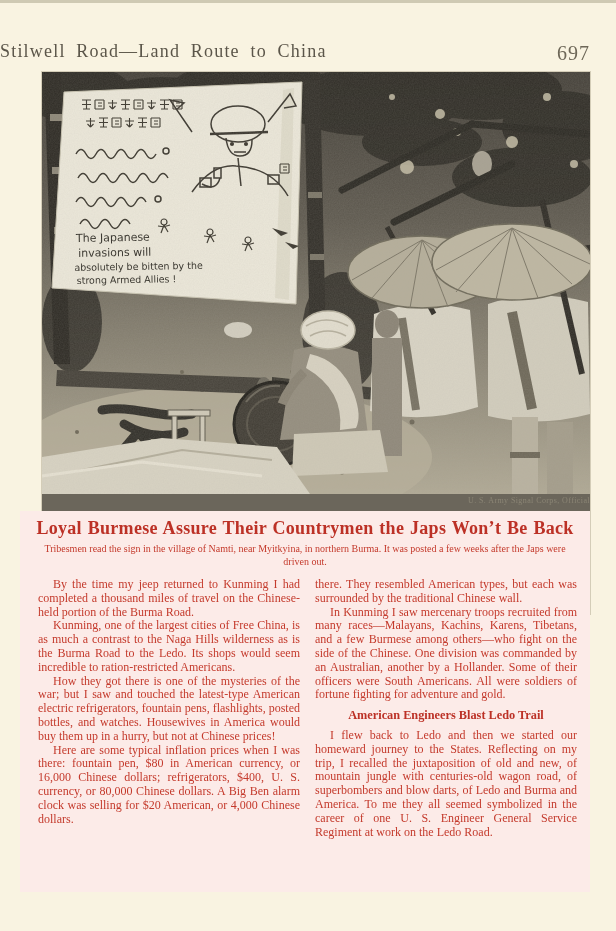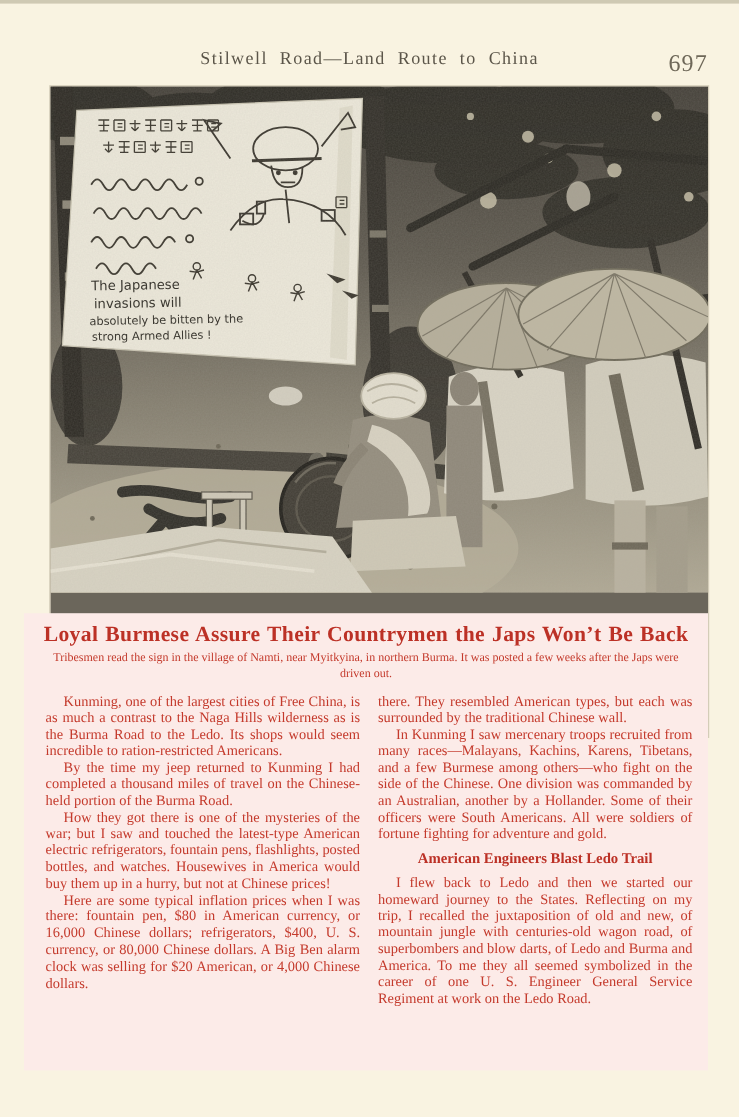--- a/index.html
+++ b/index.html
@@ -1,20 +1,20 @@
 <!DOCTYPE html>
 <html><head>
 <meta charset="utf-8">
 <style>
   html,body{margin:0;padding:0;background:#8a8478;}
   .page{position:relative;width:616px;height:931px;margin:0 auto;background:#f9f3e1;
         font-family:"Liberation Serif",serif;overflow:hidden;}
   .scan-edge{position:absolute;top:0;left:0;width:616px;height:3px;background:#cfc9b3;}
-  .running-head{position:absolute;top:41px;left:0;width:100%;text-align:center;
-        font-size:15px;color:#5b5549;letter-spacing:1.2px;word-spacing:5px;}
+  .running-head{position:absolute;top:41px;left:0;width:100%;
+        font-size:18px;color:#5b5549;letter-spacing:1.2px;word-spacing:5px;}
   .page-number{position:absolute;top:42px;right:26px;font-size:20px;color:#6e6758;letter-spacing:1px;}
   .photo{position:absolute;left:42px;top:72px;width:548px;height:542px;background:#6b665b;
         outline:1px solid #d4cdb8;}
   .credit{position:absolute;left:42px;top:496px;width:548px;text-align:right;
         font-size:8px;color:#8b8575;letter-spacing:.4px;}
   .panel{position:absolute;left:20px;top:511px;width:570px;height:381px;background:#fcebe8;}
   .cap-title{margin:7px 10px 3px;text-align:center;font-size:18px;font-weight:bold;
         color:#bc3126;letter-spacing:.3px;word-spacing:1px;}
   .cap-sub{margin:0 auto;width:546px;text-align:center;font-size:10px;line-height:13px;color:#c43a2c;}
   .cols{display:flex;gap:15px;padding:10px 13px 0 18px;}
@@ -244,29 +244,30 @@
       <g>
         <path d="M0 385L120 366l115 9 33 47H0Z" fill="#d8d3c3"></path>
         <path d="M30 400L140 378l90 10" stroke="#b4ae9c" stroke-width="2" fill="none"></path>
         <path d="M0 404l100-14 120 14" stroke="#e6e1d2" stroke-width="3" fill="none"></path>
       </g>
 
       <rect x="0" y="0" width="548" height="422" filter="url(#grain)" opacity="0.5"></rect>
     </svg>
   </div>
 
+  <div class="credit">U. S. Army Signal Corps, Official</div>
 
   <div class="panel">
     <div class="cap-title">Loyal Burmese Assure Their Countrymen the Japs Won’t Be Back</div>
     <div class="cap-sub">Tribesmen read the sign in the village of Namti, near Myitkyina, in northern Burma.  It was posted a few weeks after the Japs were driven out.</div>
 
     <div class="cols">
       <div class="col">
+        <p>By the time my jeep returned to Kunming I had completed a thousand miles of travel on the Chinese-held portion of the Burma Road.</p>
         <p>Kunming, one of the largest cities of Free China, is as much a contrast to the Naga Hills wilderness as is the Burma Road to the Ledo.  Its shops would seem incredible to ration-restricted Americans.</p>
-        <p>By the time my jeep returned to Kunming I had completed a thousand miles of travel on the Chinese-held portion of the Burma Road.</p>
         <p>How they got there is one of the mysteries of the war; but I saw and touched the latest-type American electric refrigerators, fountain pens, flashlights, posted bottles, and watches. Housewives in America would buy them up in a hurry, but not at Chinese prices!</p>
         <p>Here are some typical inflation prices when I was there: fountain pen, $80 in American currency, or 16,000 Chinese dollars; refrigerators, $400, U. S. currency, or 80,000 Chinese dollars.  A Big Ben alarm clock was selling for $20 American, or 4,000 Chinese dollars.</p>
       </div>
       <div class="col">
         <p class="noindent">there.  They resembled American types, but each was surrounded by the traditional Chinese wall.</p>
         <p>In Kunming I saw mercenary troops recruited from many races—Malayans, Kachins, Karens, Tibetans, and a few Burmese among others—who fight on the side of the Chinese. One division was commanded by an Australian, another by a Hollander.  Some of their officers were South Americans.  All were soldiers of fortune fighting for adventure and gold.</p>
         <h3 class="sec-head">American Engineers Blast Ledo Trail</h3>
         <p>I flew back to Ledo and then we started our homeward journey to the States.  Reflecting on my trip, I recalled the juxtaposition of old and new, of mountain jungle with centuries-old wagon road, of superbombers and blow darts, of Ledo and Burma and America. To me they all seemed symbolized in the career of one U. S. Engineer General Service Regiment at work on the Ledo Road.</p>
       </div>
     </div>

